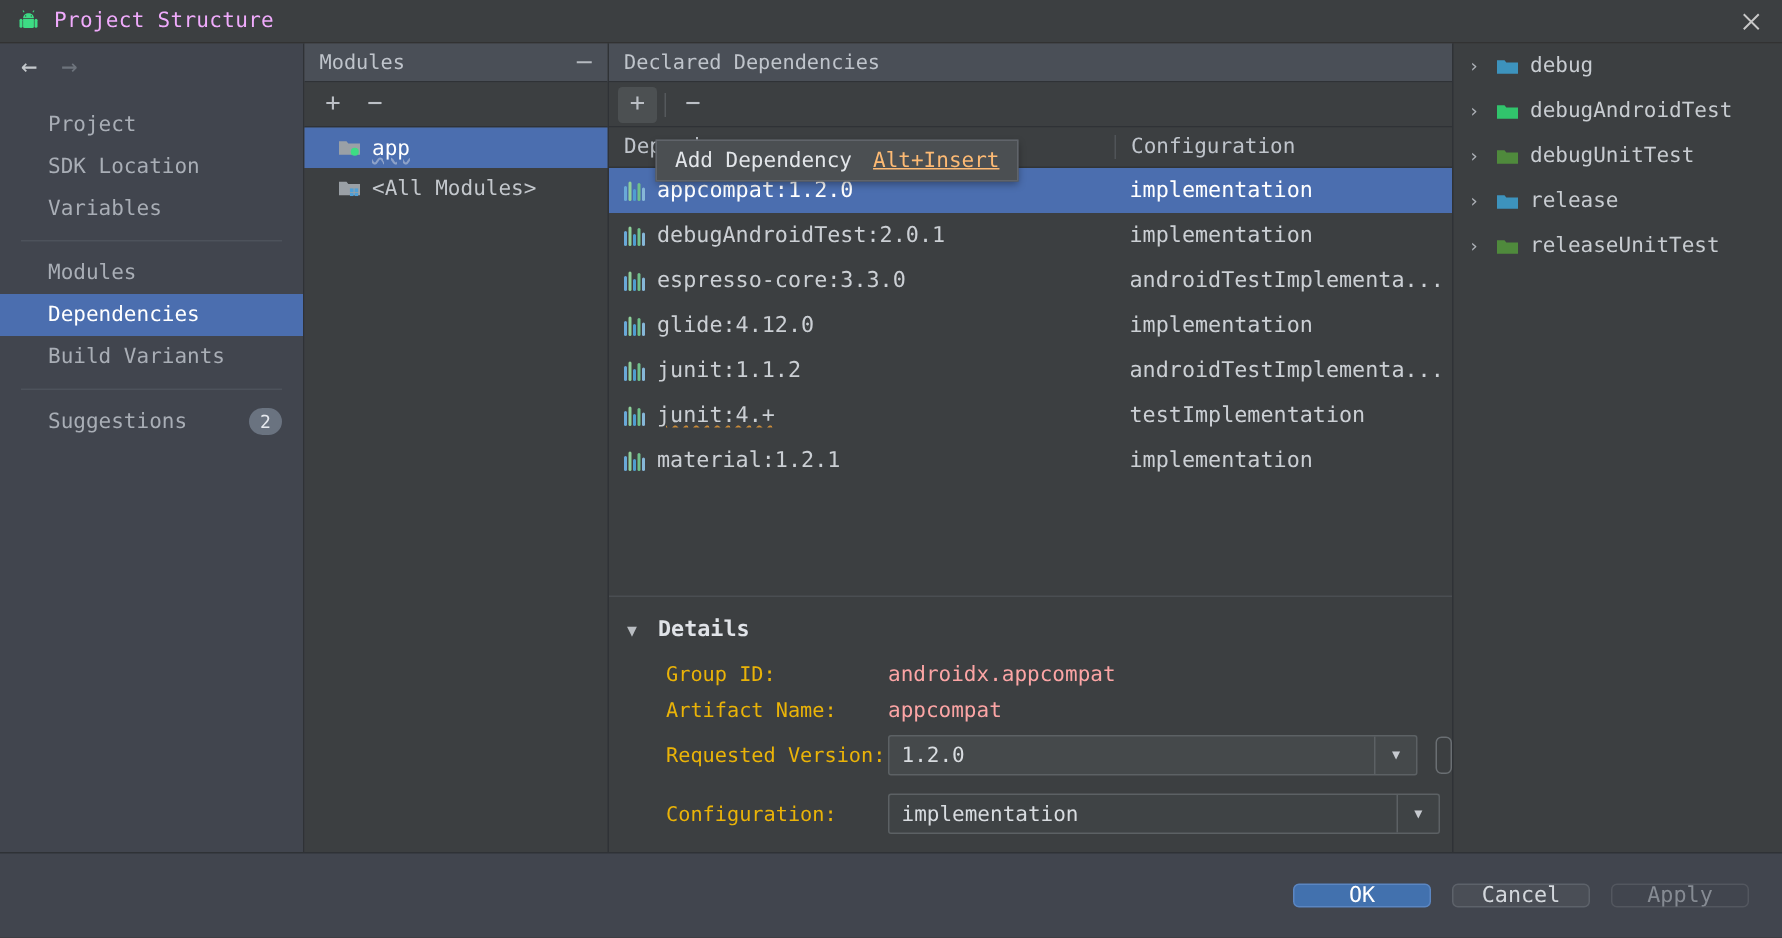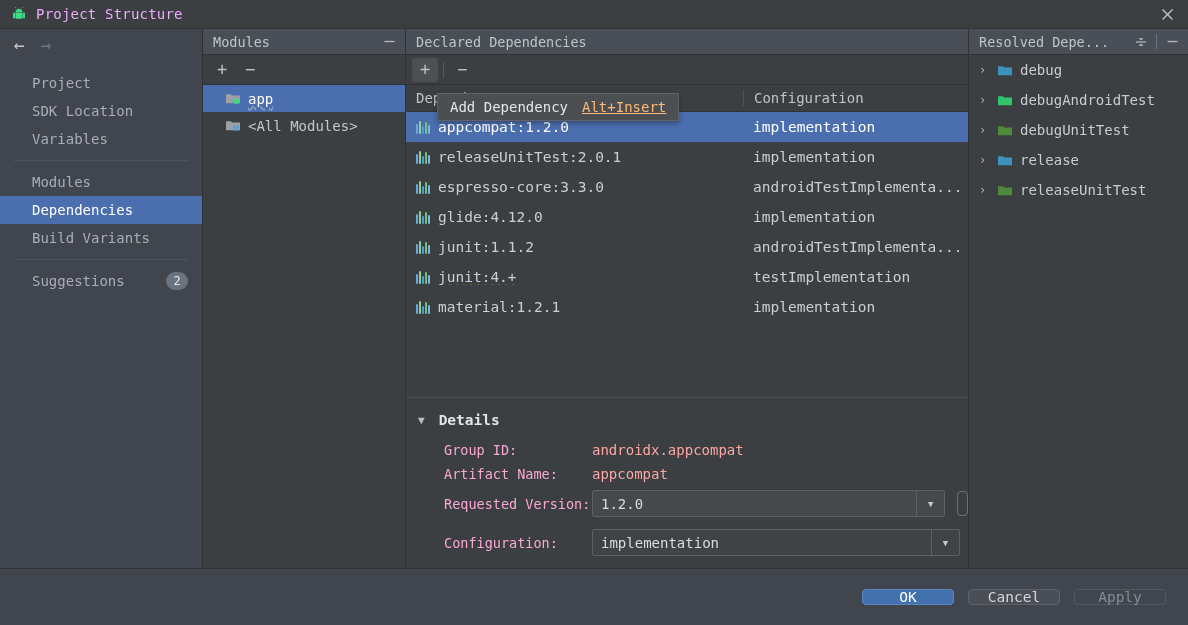--- a/index.html
+++ b/index.html
@@ -140,21 +140,21 @@
 
   
   .details {
     border-top: 1px solid #4a4e52; background: #3c3f41;
     padding: 14px 0 0 0; flex: 0 0 auto;
   }
   .details-head { display: flex; align-items: center; gap: 14px; padding-left: 12px; color: #e0e3e8; font-size: 14.5px; font-weight: bold; }
   .caret { color: #b9bdc2; font-size: 11px; }
   .detail-grid { padding: 14px 0 0 38px; }
   .detail-row { display: flex; align-items: center; margin-bottom: 8px; }
-  .detail-label { width: 148px; flex: 0 0 148px; color: #f9a8d4; font-size: 13.5px; }
+  .detail-label { width: 148px; flex: 0 0 148px; color: #eab308; font-size: 13.5px; }
   .detail-value { color: #fca5a5; font-size: 14px; }
   .detail-row.field { margin-bottom: 12px; }
   .combo {
     height: 27px; background: #45494b; border: 1px solid #5c6164;
     display: flex; align-items: center; color: #d8dce0; font-size: 14px;
     border-radius: 2px;
   }
   .combo .val { padding: 0 8px; flex: 1 1 auto; overflow: hidden; white-space: nowrap; }
   .combo .arrow {
     width: 28px; flex: 0 0 28px; height: 100%;
@@ -315,21 +315,21 @@
         </div>
         <div class="dep-row">
           <span class="dep-name">
             <span class="lib-ico">
               <i style="height:10px;background:#6aa9d8"></i>
                 <i style="height:13px;background:#8fcf9a"></i>
                 <i style="height:8px;background:#4f9ed0"></i>
                 <i style="height:12px;background:#6fc08a"></i>
                 <i style="height:9px;background:#86b7d8"></i>
             </span>
-            <span>releaseUnitTest:2.0.1</span>
+            <span>debugAndroidTest:2.0.1</span>
           </span>
           <span class="dep-cfg">implementation</span>
         </div>
         <div class="dep-row">
           <span class="dep-name">
             <span class="lib-ico">
               <i style="height:10px;background:#6aa9d8"></i>
                 <i style="height:13px;background:#8fcf9a"></i>
                 <i style="height:8px;background:#4f9ed0"></i>
                 <i style="height:12px;background:#6fc08a"></i>
@@ -425,36 +425,20 @@
         </div>
       </div>
 
       <div class="tooltip">
         <span class="tt-label">Add Dependency</span>
         <span class="tt-key">Alt+Insert</span>
       </div>
     </div>
 
     <div class="panel resolved-panel">
-      <div class="panel-header">
-        <span class="ph-title">Resolved Depe...</span>
-        <span class="ph-icon">
-          <svg width="14" height="14" viewBox="0 0 14 14">
-            <path d="M2 7h10" stroke="#b6bac0" stroke-width="1.2"></path>
-            <path d="M4.5 3.3h5L7 5.6z" fill="#b6bac0"></path>
-            <path d="M4.5 10.7h5L7 8.4z" fill="#b6bac0"></path>
-          </svg>
-        </span>
-        <span class="ph-divider"></span>
-        <span class="ph-icon">
-          <svg width="13" height="13" viewBox="0 0 13 13">
-              <path d="M1.5 6.5h10" stroke="#b6bac0" stroke-width="1.3"></path>
-            </svg>
-        </span>
-      </div>
       <div>
         <div class="res-row">
           <span class="res-caret">›</span>
           <span class="folder-ico">
             <svg width="16" height="13" viewBox="0 0 16 13">
                 <path d="M1 2.2h5l1.2 1.4H15v7.6H1z" fill="#3d93bd"></path>
               </svg>
           </span>
           <span>debug</span>
         </div>

